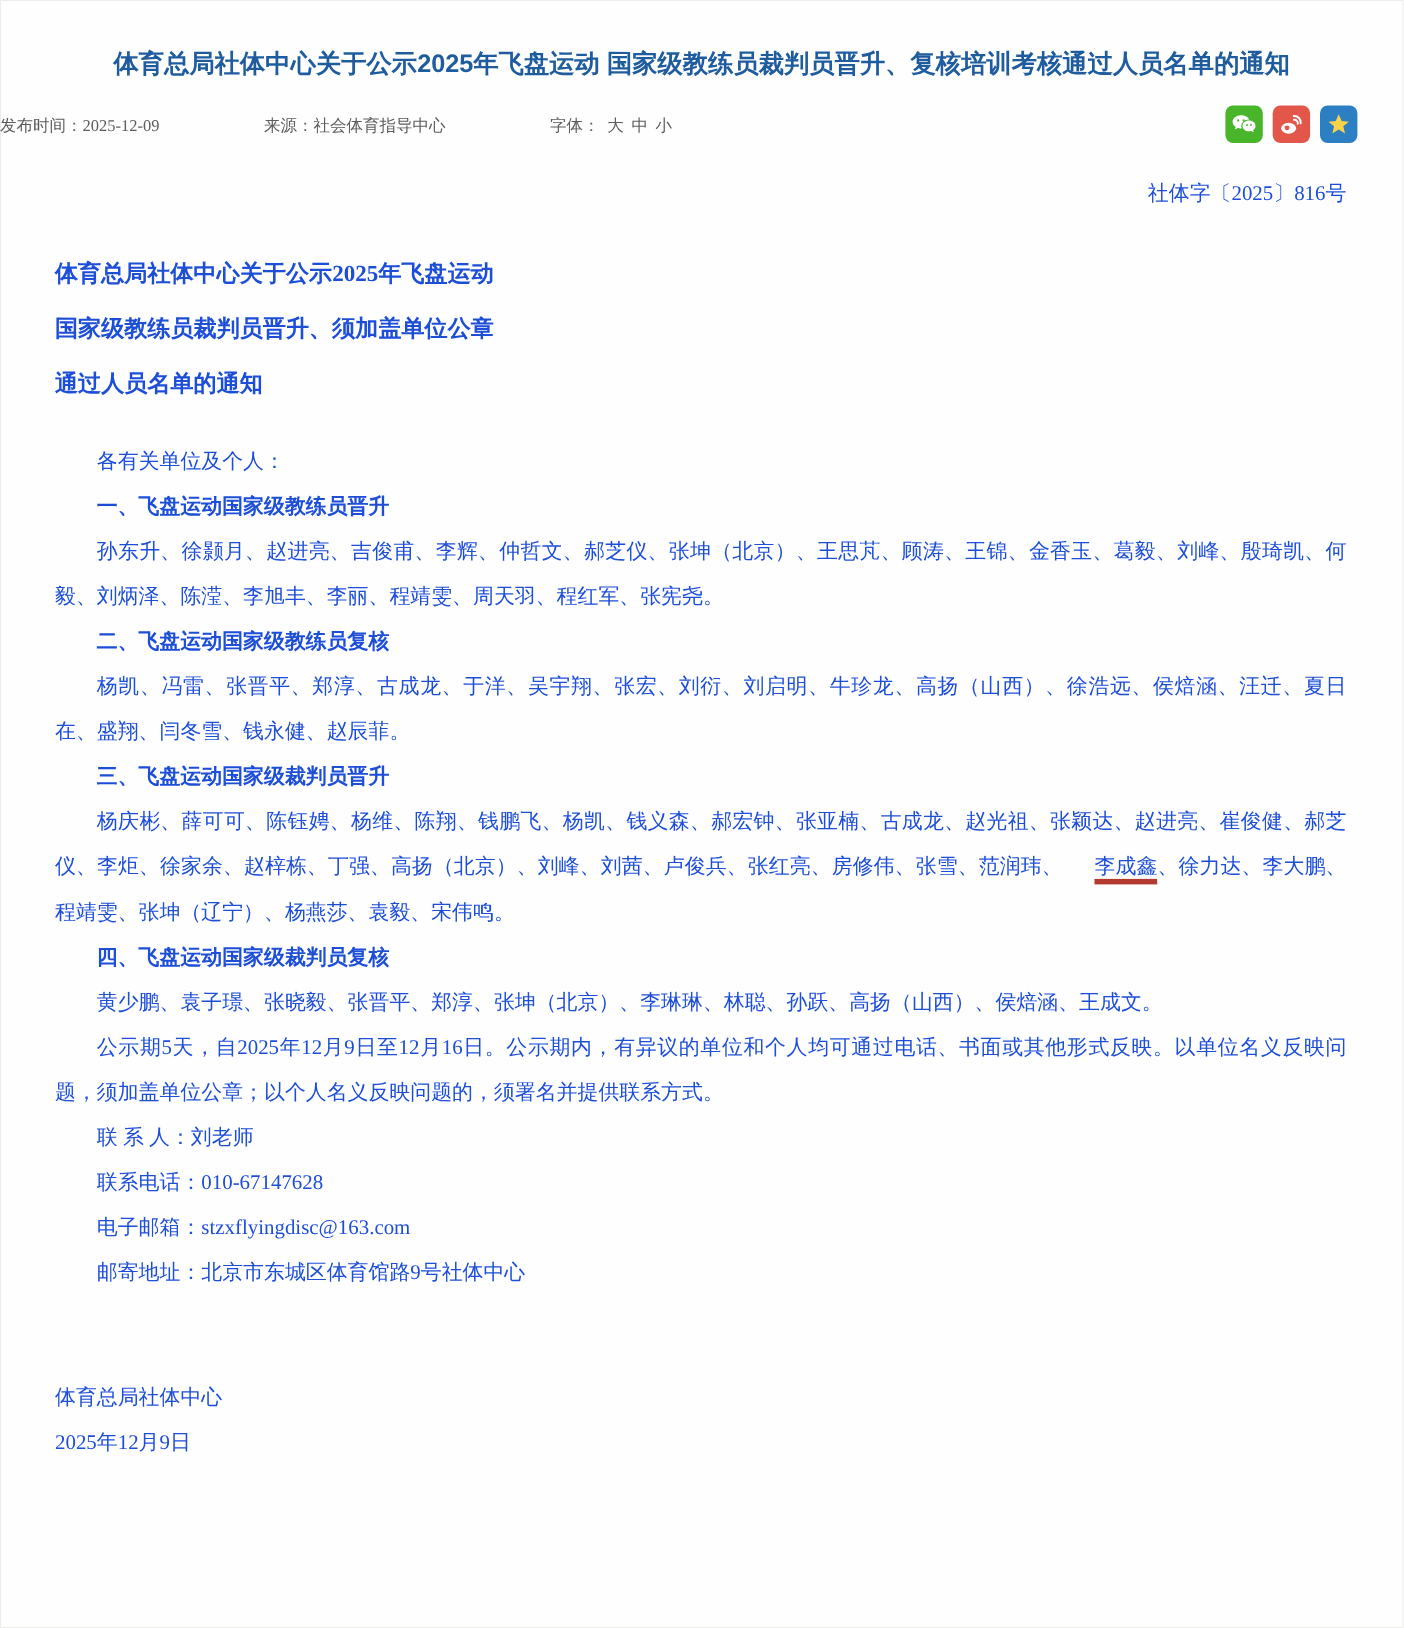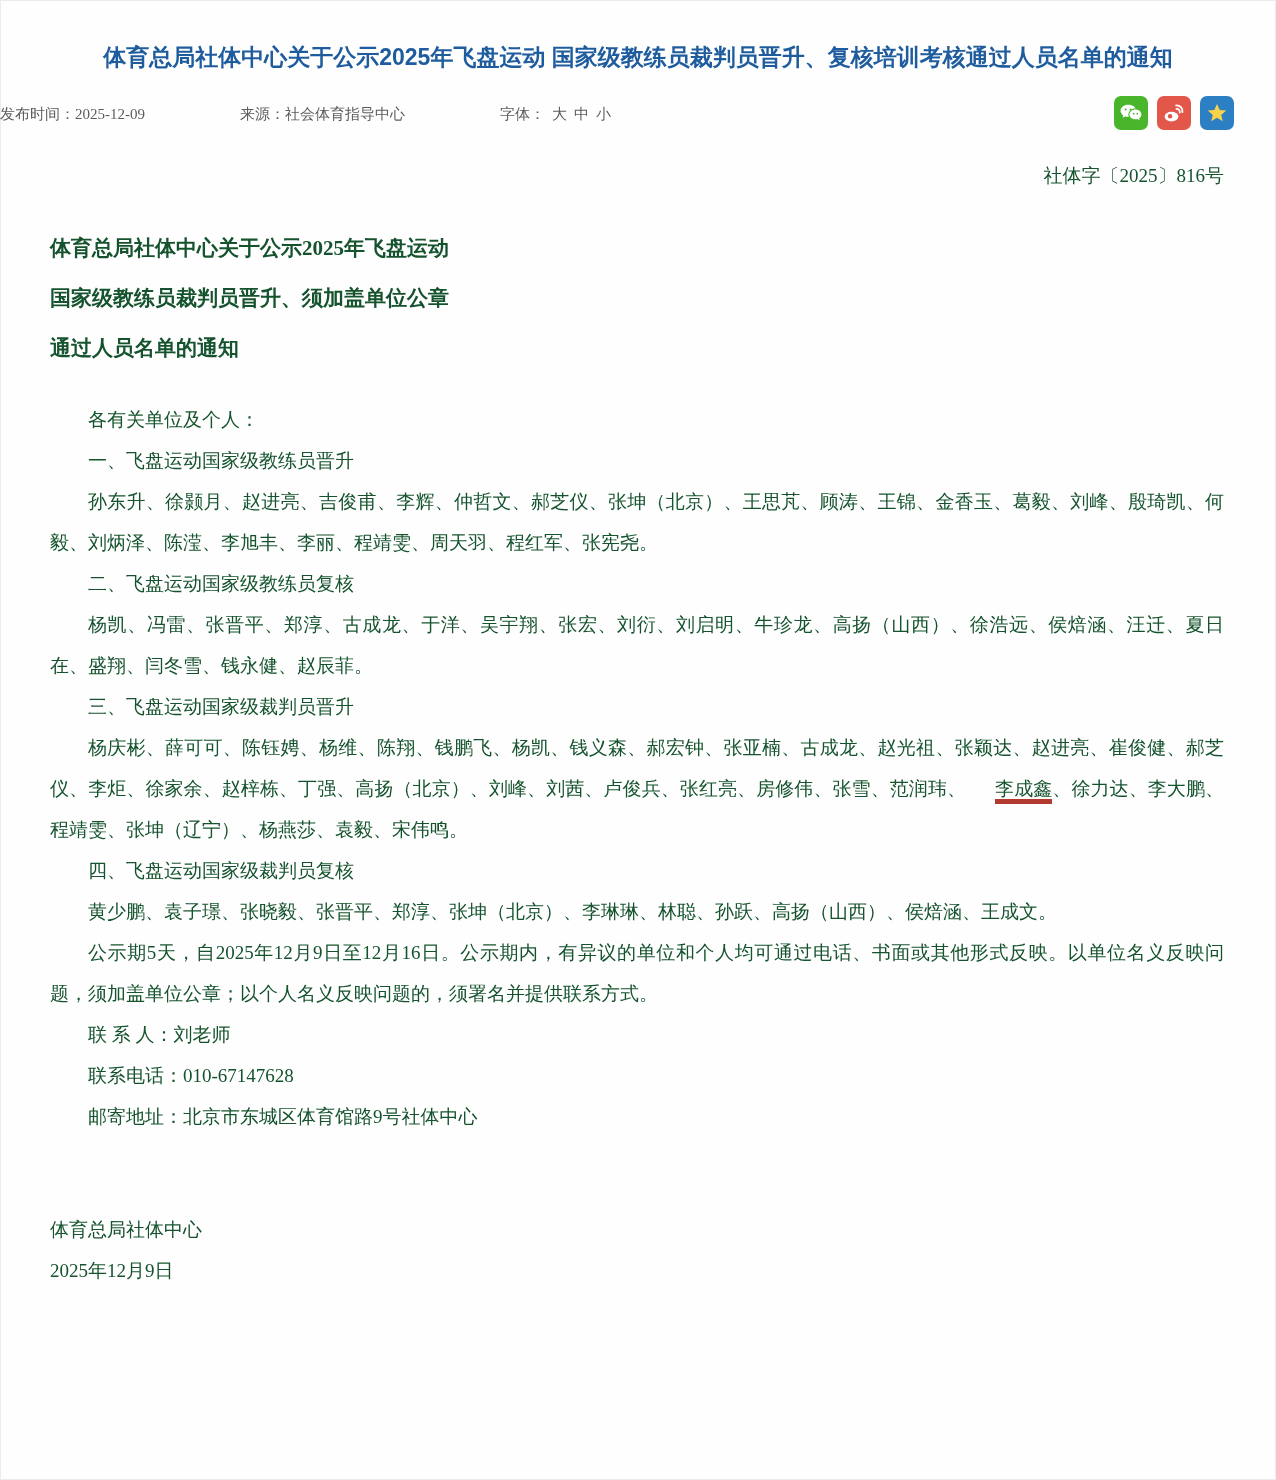--- a/index.html
+++ b/index.html
@@ -64,21 +64,21 @@
   .share svg{display:block;}
   .share.wechat{background:var(--wechat-green);}
   .share.weibo{background:var(--weibo-red);}
   .share.qzone{background:var(--qzone-blue);}
   .wechat-eye{fill:var(--wechat-green);}
   .weibo-dot{fill:var(--weibo-red);}
   .star{fill:var(--star-yellow);}
   
   .doc{
     padding:0 52px 0 50px;
-    color:#14532d;
+    color:#1d4ed8;
     font-size:19px;
   }
   .doc-number{
     margin-top:30px;
     text-align:right;
     font-size:19px;
   }
   .doc-heading{
     margin-top:34px;
     text-align:left;
@@ -86,21 +86,21 @@
     font-size:21px;
     line-height:50px;
   }
   .doc p{
     margin:0;
     line-height:41px;
     text-align:justify;
   }
   .indent{text-indent:2em;}
   .salutation{margin-top:26px !important;}
-  .sec-heading{font-weight:normal;}
+  .sec-heading{font-weight:bold;}
   .hl-underline{
     border-bottom:5px solid var(--underline-red);
     padding-bottom:0;
     margin-left:29px;
   }
   .contact-label{white-space:pre;}
   .signature{
     margin-top:72px;
     text-align:left;
     font-size:19px;
@@ -171,20 +171,21 @@
     <p class="indent sec-heading">三、飞盘运动国家级裁判员晋升</p>
     <p class="indent"><span>杨庆彬、薛可可、陈钰娉、杨维、陈翔、钱鹏飞、杨凯、钱义森、郝宏钟、张亚楠、古成龙、赵光祖、张颖达、赵进亮、崔俊健、郝芝仪、李炬、徐家余、赵梓栋、丁强、高扬（北京）、刘峰、刘茜、卢俊兵、张红亮、房修伟、张雪、范润玮、</span><span class="hl-underline">李成鑫</span><span>、徐力达、李大鹏、程靖雯、张坤（辽宁）、杨燕莎、袁毅、宋伟鸣。</span></p>
 
     <p class="indent sec-heading">四、飞盘运动国家级裁判员复核</p>
     <p class="indent">黄少鹏、袁子璟、张晓毅、张晋平、郑淳、张坤（北京）、李琳琳、林聪、孙跃、高扬（山西）、侯焙涵、王成文。</p>
 
     <p class="indent">公示期5天，自2025年12月9日至12月16日。公示期内，有异议的单位和个人均可通过电话、书面或其他形式反映。以单位名义反映问题，须加盖单位公章；以个人名义反映问题的，须署名并提供联系方式。</p>
 
     <p class="indent"><span class="contact-label">联 系 人：</span><span>刘老师</span></p>
     <p class="indent"><span class="contact-label">联系电话：</span><span>010-67147628</span></p>
+    <p class="indent"><span class="contact-label">电子邮箱：</span><span>stzxflyingdisc@163.com</span></p>
     <p class="indent"><span class="contact-label">邮寄地址：</span><span>北京市东城区体育馆路9号社体中心</span></p>
 
     <div class="signature">
       <div>体育总局社体中心</div>
       <div>2025年12月9日</div>
     </div>
   </main>
 
 </div>
 

